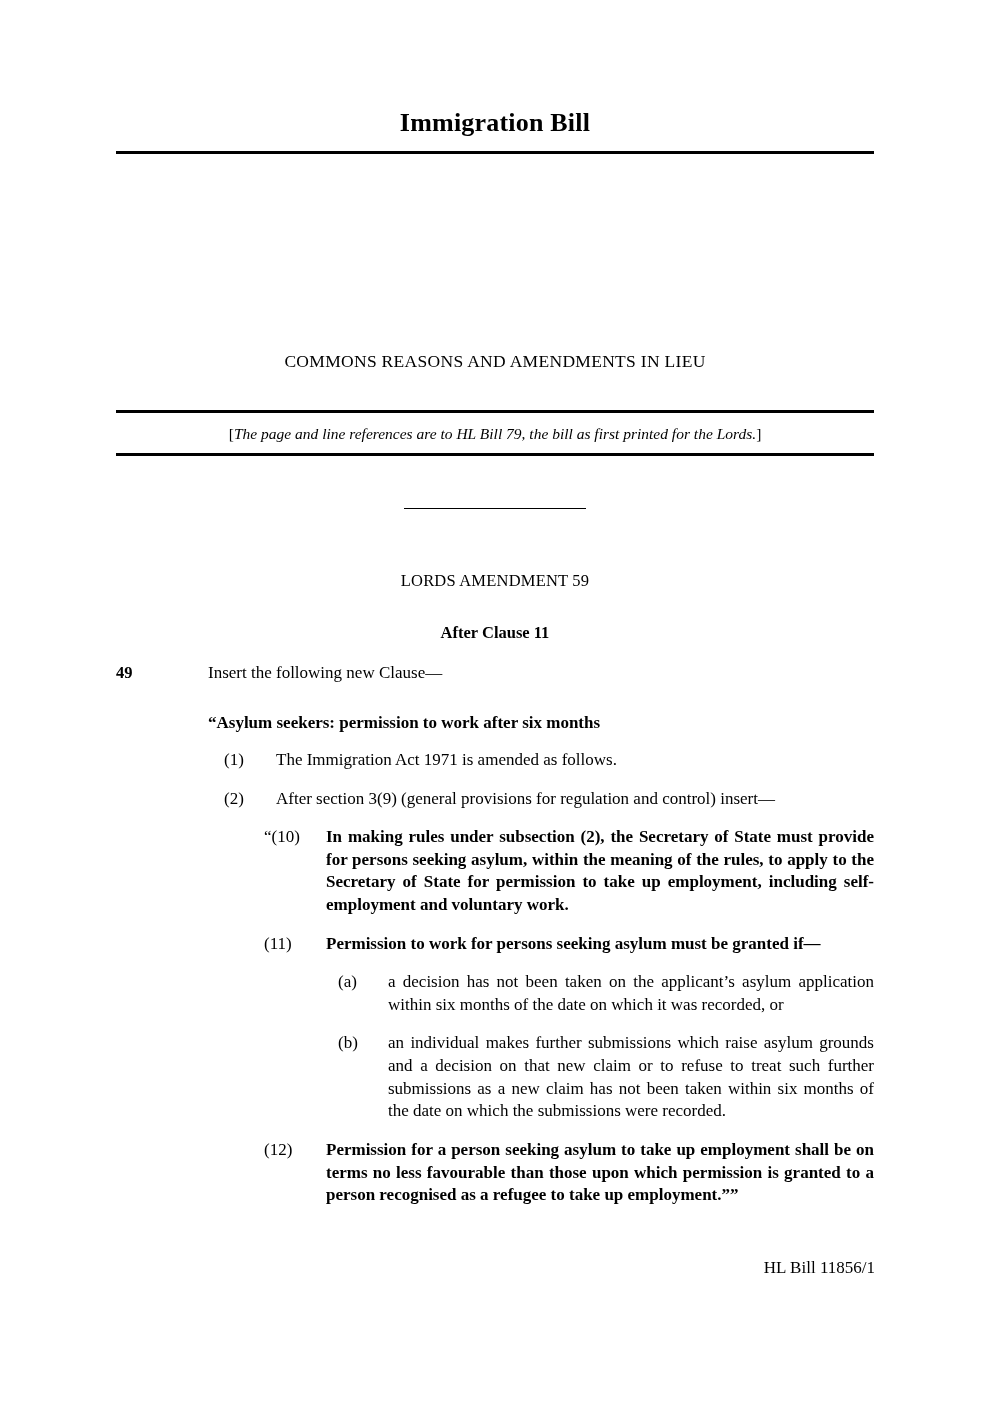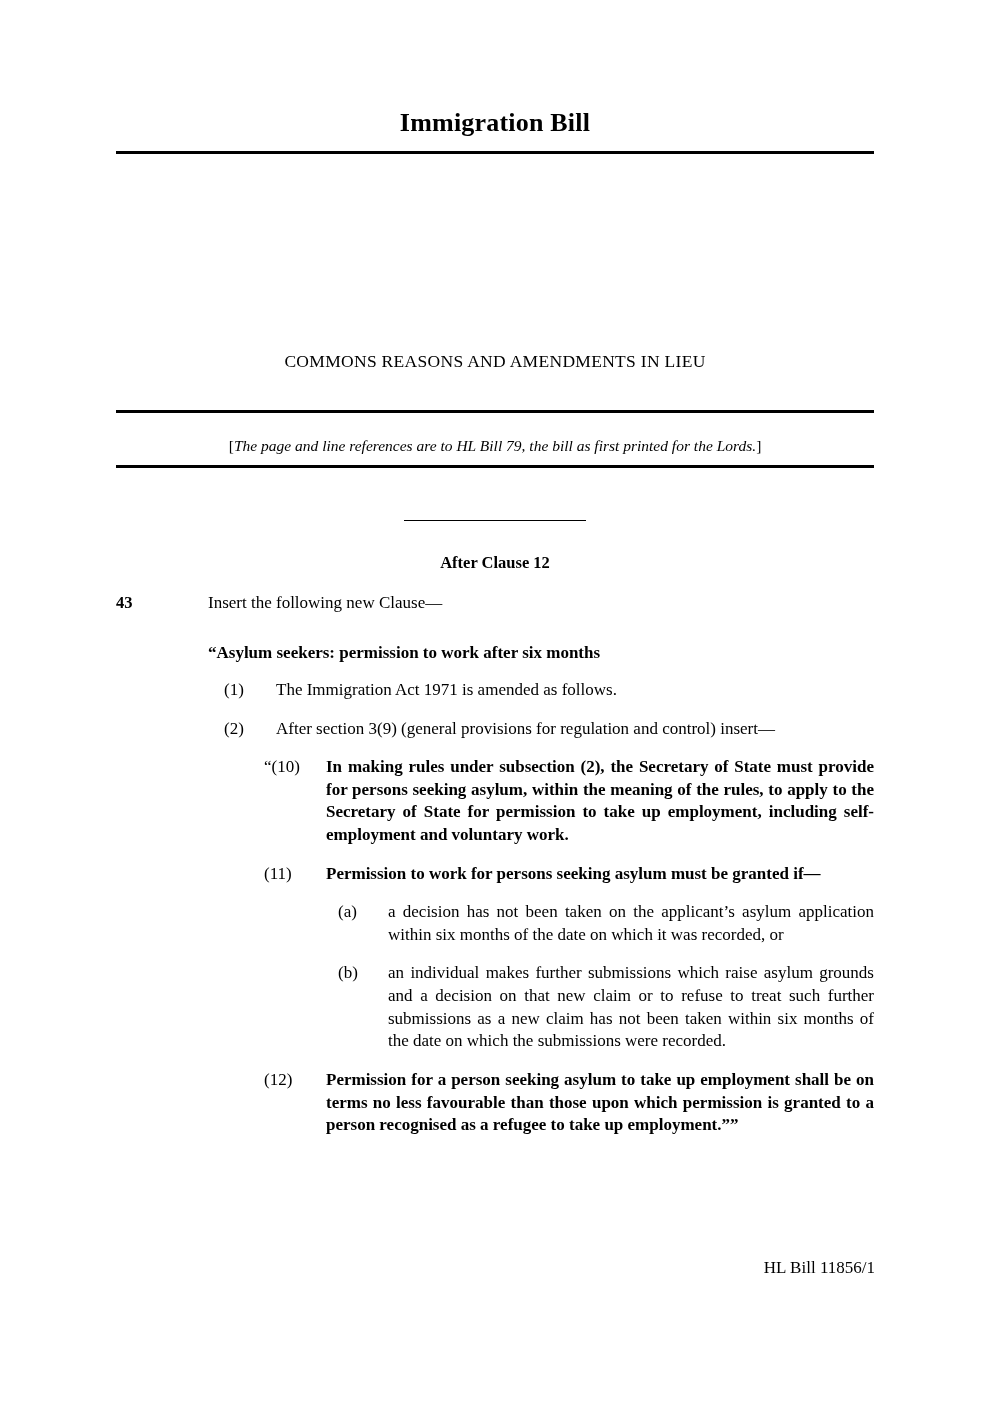--- a/index.html
+++ b/index.html
@@ -56,21 +56,21 @@
     border-top: 2.2px solid #000;
     border-bottom: 1.1px solid #000;
     height: 3px;
     box-sizing: border-box;
   }
 
   .note {
     text-align: center;
     font-size: 15.5px;
     font-style: italic;
-    margin-top: 24px;
+    margin-top: 12px;
     padding-bottom: 4px;
   }
   .note .bracket { font-style: normal; }
 
   .rule-double-3 {
     margin-top: 6px;
     border-top: 1.1px solid #000;
     border-bottom: 2.2px solid #000;
     height: 3px;
     box-sizing: border-box;
@@ -170,25 +170,26 @@
     <div class="rule-double"></div>
 
     <div class="subtitle">COMMONS REASONS AND AMENDMENTS IN LIEU</div>
 
     <div class="rule-double-2"></div>
     <div class="note"><span class="bracket">[</span><span>The page and line references are to HL Bill 79, the bill as first printed for the Lords.</span><span class="bracket">]</span></div>
     <div class="rule-double-3"></div>
 
     <div class="short-rule"></div>
 
-
-    <div class="clause-head">After Clause 12</div>
+    <div class="amendment-head">LORDS AMENDMENT 59</div>
+
+    <div class="clause-head">After Clause 11</div>
 
     <div class="insert-line">
-      <span class="insert-num">43</span>
+      <span class="insert-num">49</span>
       <span class="insert-text">Insert the following new Clause—</span>
     </div>
 
     <div class="quoted-title">“Asylum seekers: permission to work after six months</div>
 
     <div class="para lvl1">
       <span class="lbl">(1)</span>
       <span class="body">The Immigration Act 1971 is amended as follows.</span>
     </div>
 

